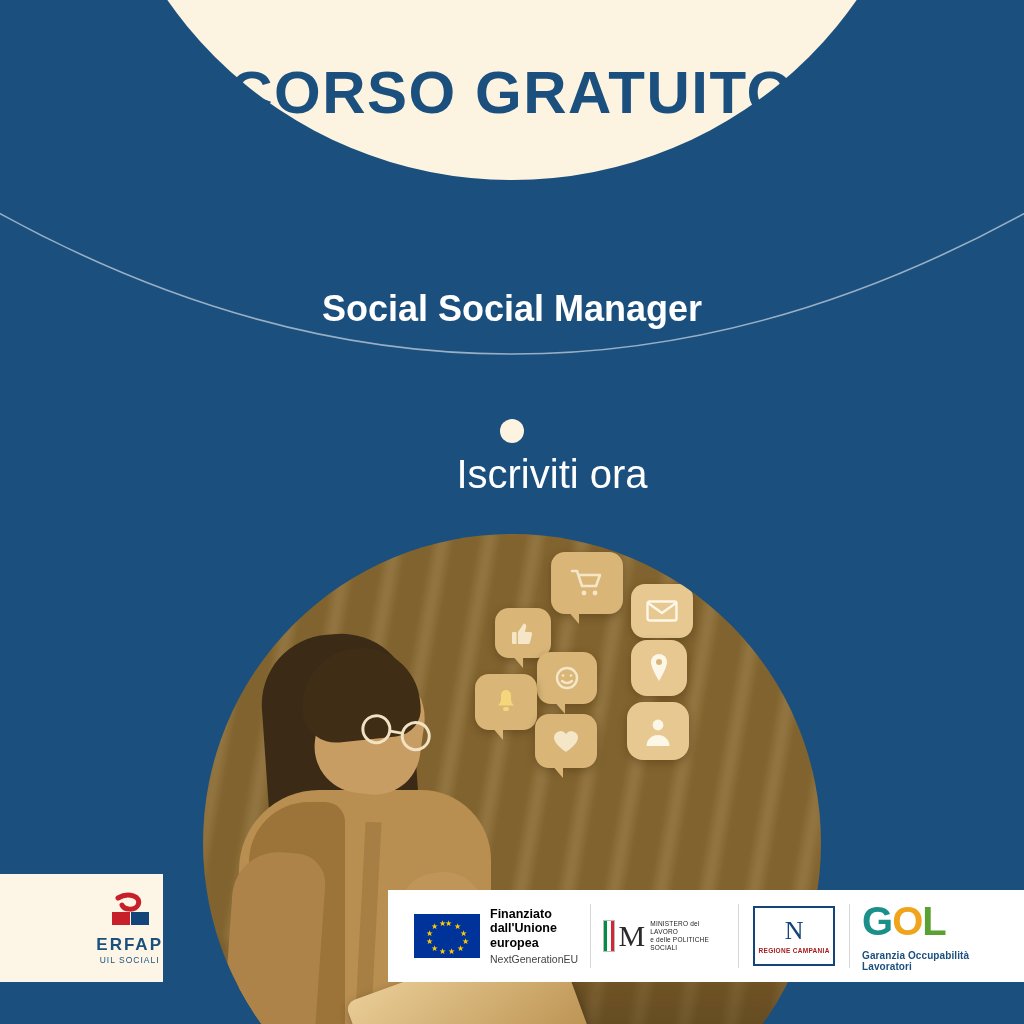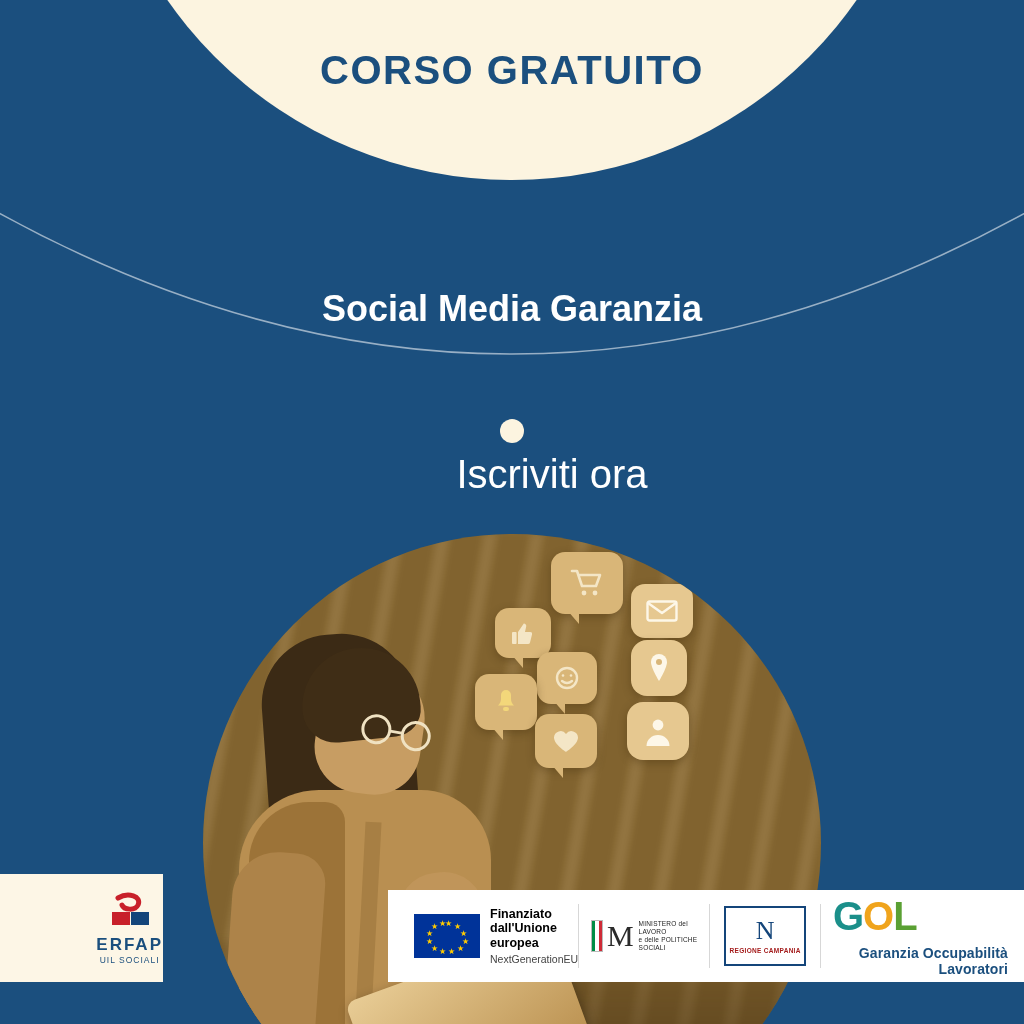--- a/index.html
+++ b/index.html
@@ -24,25 +24,25 @@
     left: 50%;
     transform: translateX(-50%);
     top: -700px;
     width: 840px;
     height: 880px;
     background: #fcf4e0;
     border-radius: 0 0 420px 420px;
   }
   .headline {
     position: absolute;
-    top: 48px;
+    top: 58px;
     left: 0;
     width: 100%;
     text-align: center;
-    font-size: 40px;
+    font-size: 60px;
     font-weight: bold;
     letter-spacing: 1.5px;
     color: #1b4f7e;
     font-family: "Liberation Sans", sans-serif;
   }
 
   
   .arc-svg {
     position: absolute;
     left: 0;
@@ -384,41 +384,40 @@
   .gol-mark {
     font-size: 40px;
     font-weight: bold;
     line-height: 40px;
     letter-spacing: -1px;
   }
   .gol-g { color: #1b8f8a; }
   .gol-o { color: #f0a41c; }
   .gol-l { color: #5aa033; }
   .gol-sub {
-    font-size: 14px;
+    font-size: 10px;
     font-weight: bold;
     color: #1b4f7e;
     margin-top: 9px;
     letter-spacing: 0.1px;
-    text-align: right;
   }
 </style>
 </head>
 <body>
 
 <div id="poster">
 
   <div class="top-dome"></div>
   <div class="headline">CORSO GRATUITO</div>
 
   <svg class="arc-svg" viewBox="0 0 1024 260" preserveAspectRatio="none">
     <path d="M -10 8 Q 512 300 1034 8" fill="none" stroke="#ffffff" stroke-opacity="0.55" stroke-width="1.6"></path>
   </svg>
 
-  <div class="subtitle">Social Media Garanzia</div>
+  <div class="subtitle">Social Social Manager</div>
   <div class="arc-dot"></div>
   <div class="cta">Iscriviti ora</div>
 
   <div class="photo-circle">
     <div class="bg-blur"></div>
     <div class="bg-vert"></div>
     <div class="bg-floor"></div>
 
     <div class="person">
       <div class="hair-back"></div>

